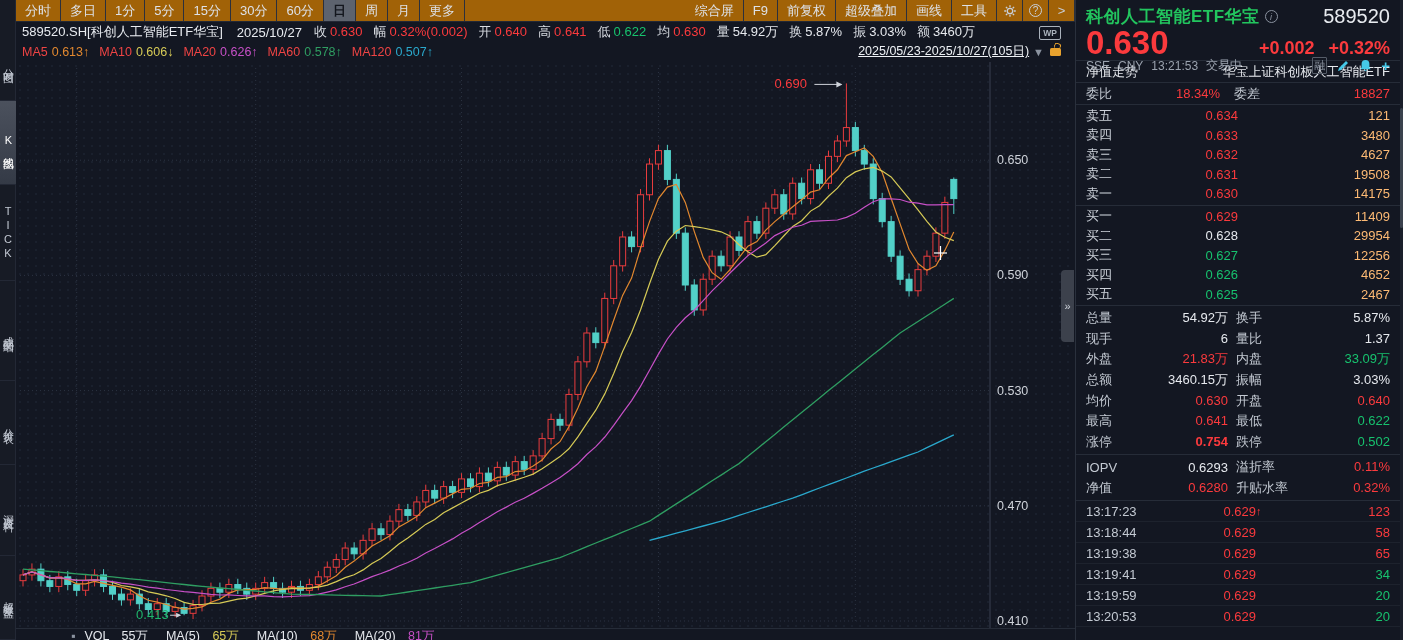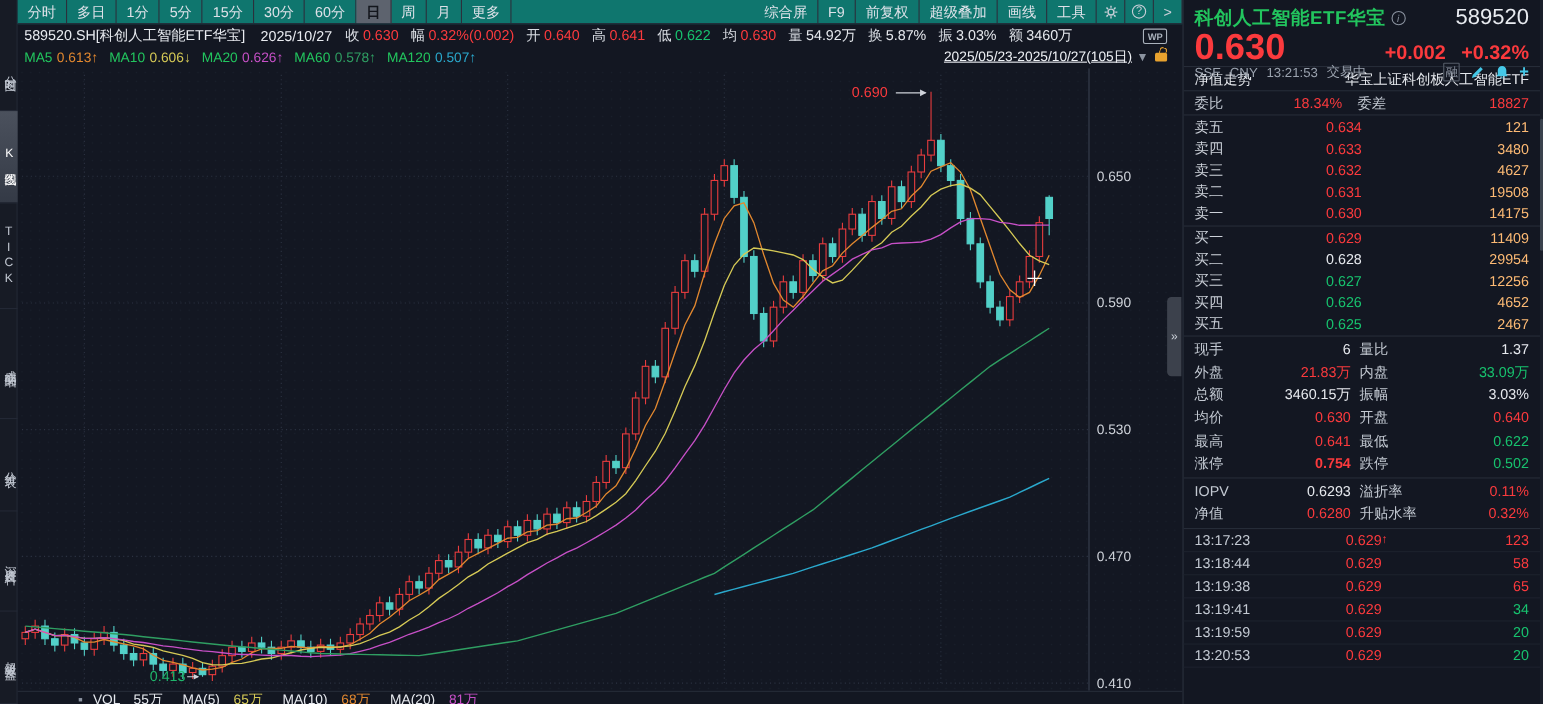--- a/index.html
+++ b/index.html
@@ -7,36 +7,36 @@
   body{font-family:"Liberation Sans","DejaVu Sans",sans-serif;}
   .app{position:relative;width:1403px;height:640px;background:#131722;overflow:hidden;color:#dde1e8;font-size:13px;}
 
   
   .rail{position:absolute;left:0;top:0;width:16px;height:640px;background:#171b25;border-right:1px solid #232835;display:flex;flex-direction:column;padding-top:26px;}
   .rail-item{writing-mode:vertical-rl;text-orientation:upright;width:16px;display:flex;align-items:center;justify-content:center;color:#c2c8d2;font-size:11px;letter-spacing:2px;border-bottom:1px solid #232835;cursor:pointer;}
   .rail-item.sel{background:linear-gradient(180deg,#4b515d,#343a46);color:#ffffff;}
 
   
   .main{position:absolute;left:16px;top:0;width:1059px;height:640px;}
-  .tabrow{display:flex;align-items:stretch;height:22px;background:#0f766e;border-bottom:1px solid #232835;font-size:13px;}
+  .tabrow{display:flex;align-items:stretch;height:22px;background:#a16207;border-bottom:1px solid #232835;font-size:13px;}
   .tab{display:flex;align-items:center;padding:0 9px;color:#dde1e8;border-right:1px solid #2b303c;cursor:pointer;white-space:nowrap;}
   .tab.active{background:#5d636e;color:#13161d;font-weight:bold;}
   .tabrow .spacer{flex:1;border-right:none;}
   .toolicon{display:flex;align-items:center;justify-content:center;width:26px;border-right:1px solid #2b303c;color:#c9cfd8;cursor:pointer;}
   .qmark{display:inline-flex;width:13px;height:13px;border:1px solid #c9cfd8;border-radius:50%;font-size:10px;align-items:center;justify-content:center;}
   .chev{font-size:13px;color:#c9cfd8;}
 
   .inforow{display:flex;align-items:center;height:20px;padding-left:6px;font-size:13px;white-space:nowrap;}
   .inforow .sym{color:#e8ebf0;margin-right:14px;}
   .inforow .dt{color:#e8ebf0;margin-right:12px;}
   .fld{margin-right:11px;}
   .fld .lab{color:#d8dce2;margin-right:3px;}
   .marow{display:flex;align-items:center;height:19px;padding-left:6px;font-size:12.5px;white-space:nowrap;}
   .mait{margin-right:10px;}
-  .mait .lab{color:#22c55e;margin-right:4px;}
+  .mait .lab{color:#ef4444;margin-right:4px;}
   .marange{margin-left:auto;display:flex;align-items:center;margin-right:14px;}
   .marange .rng{color:#eef1f5;text-decoration:underline;cursor:pointer;}
   .marange .tri{color:#8b93a0;font-size:11px;margin:0 6px 0 4px;cursor:pointer;}
   .lock{position:relative;display:inline-block;width:11px;height:8px;background:#e8a22e;border-radius:1.5px;cursor:pointer;}
   .lock:before{content:"";position:absolute;left:4px;top:-5px;width:5px;height:5px;border:1.6px solid #e8a22e;border-bottom:none;border-radius:3px 3px 0 0;transform:rotate(14deg);}
   .wpicon{position:absolute;right:14px;top:26px;border:1px solid #aab2bc;border-radius:2px;color:#aab2bc;font-size:8.5px;font-weight:bold;padding:1px 3px;cursor:pointer;}
 
   .chartwrap{position:absolute;left:0;top:62px;width:1059px;height:566px;background-image:radial-gradient(circle,#1a202d 0.8px,transparent 0.9px);background-size:8px 8px;}
   .collapse-handle{position:absolute;left:1046px;top:208px;width:13px;height:72px;background:#3c414c;border-radius:4px 0 0 4px;color:#cdd2da;display:flex;align-items:center;justify-content:center;font-size:11px;cursor:pointer;}
   .vollegend{position:absolute;left:0;top:628px;width:1059px;height:12px;border-top:1px solid #262c38;padding-left:55px;display:flex;align-items:flex-start;font-size:12.5px;white-space:nowrap;overflow:hidden;}
@@ -514,20 +514,30 @@
         </div>
         <div class="orow">
           <span class="olab">买五</span>
           <span class="oprice c-g">0.625</span>
           <span class="oqty">2467</span>
         </div>
       </div>
     <div class="stats" id="stats">
         <div class="strow">
           <span class="scell c1">
+            <span class="slab">总量</span>
+            <span class="sval c-w" style="margin-right: 8px;">54.92万</span>
+          </span>
+          <span class="scell c2">
+            <span class="slab">换手</span>
+            <span class="sval c-w">5.87%</span>
+          </span>
+        </div>
+        <div class="strow">
+          <span class="scell c1">
             <span class="slab">现手</span>
             <span class="sval c-w" style="margin-right: 8px;">6</span>
           </span>
           <span class="scell c2">
             <span class="slab">量比</span>
             <span class="sval c-w">1.37</span>
           </span>
         </div>
         <div class="strow">
           <span class="scell c1">

